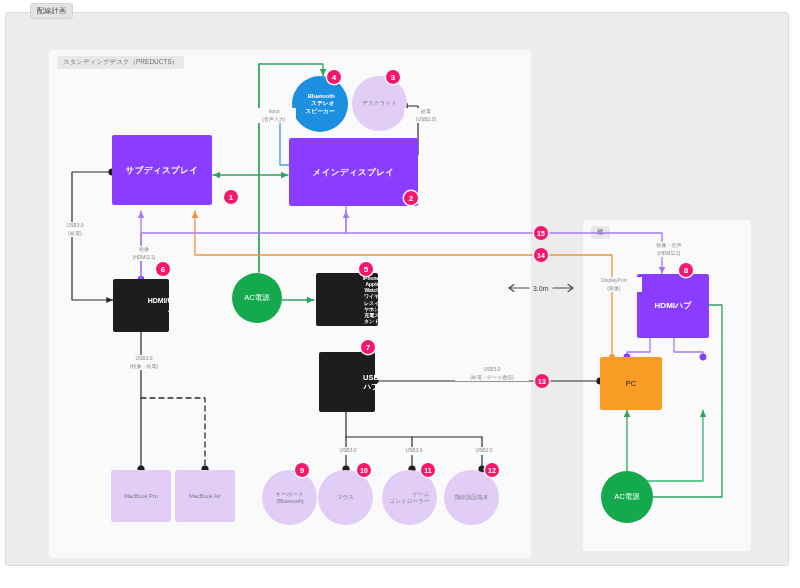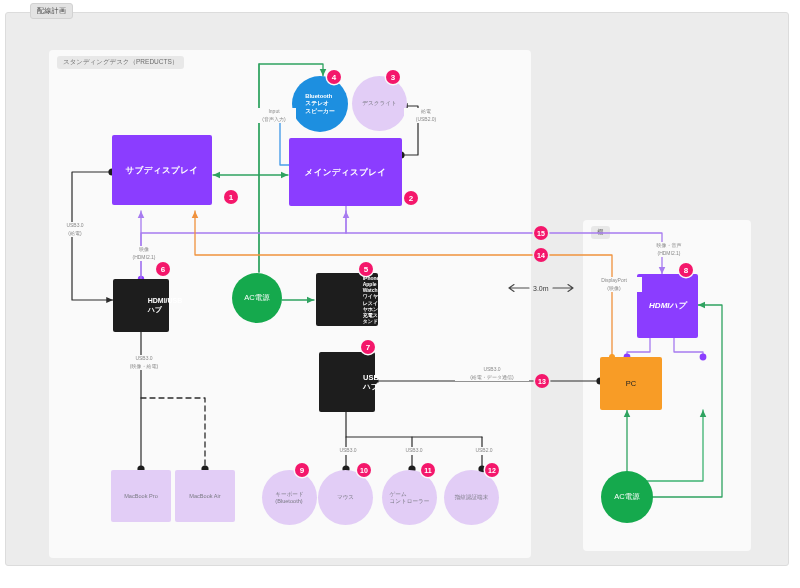--- a/index.html
+++ b/index.html
@@ -26,21 +26,21 @@
     font-size:6.5px;color:#6d6d6d;padding:2px 6px;white-space:nowrap;
   }
   #grp-desk{left:43px;top:37px;width:482px;height:508px;}
   #grp-shelf{left:577px;top:207px;width:168px;height:331px;}
 
   
   #wires{position:absolute;left:0;top:0;width:800px;height:588px;pointer-events:none;}
 
   
   .node{position:absolute;display:flex;align-items:center;justify-content:center;
-        text-align:left;line-height:1.25;box-sizing:border-box;}
+        text-align:right;line-height:1.25;box-sizing:border-box;}
   .rect{border-radius:2px;}
   .circle{border-radius:50%;}
 
   .n-display{background:#8b3dff;color:#fff;font-size:8.5px;font-weight:700;letter-spacing:.4px;}
   .n-black{background:#1d1d1d;color:#fff;font-size:7px;font-weight:700;padding-left:48px;}
   .n-lilac{background:#e2cdf6;color:#7b7b85;font-size:5.6px;}
   .n-orange{background:#f89c26;color:#222;font-size:7.5px;}
   .n-purple{background:#8b3dff;color:#fff;font-size:8px;font-weight:700;}
   .n-green{background:#15a94d;color:#fff;font-size:7.5px;font-weight:400;}
   .n-blue{background:#1d8fe0;color:#fff;font-size:5.8px;font-weight:700;}
@@ -166,21 +166,21 @@
       <path d="M612,355 L612,358" stroke="#f0923d" stroke-width="1.3"></path>
       <circle cx="612" cy="357" r="3" fill="#f89c26"></circle>
     </g>
   </svg>
 
   <div class="node rect n-display" style="left:112px;top:135px;width:100px;height:70px;">
     <span>サブディスプレイ</span>
   </div>
   <div class="badge" style="left:224px;top:190px;">1</div>
 
-  <div class="node rect n-display" style="left:289px;top:138px;width:113px;height:68px;">
+  <div class="node rect n-display" style="left:289px;top:138px;width:129px;height:68px;">
     <span>メインディスプレイ</span>
   </div>
   <div class="badge" style="left:404px;top:191px;">2</div>
 
   <div class="node circle n-lilac" style="left:352px;top:76px;width:55px;height:55px;">
     <span>デスクライト</span>
   </div>
   <div class="badge" style="left:386px;top:70px;">3</div>
 
   <div class="node circle n-blue" style="left:292px;top:76px;width:56px;height:56px;">
@@ -196,21 +196,21 @@
   <div class="node rect n-black" style="left:113px;top:279px;width:56px;height:53px;">
     <span class="multiline">HDMI/USB<br>ハブ</span>
   </div>
   <div class="badge" style="left:156px;top:262px;">6</div>
 
   <div class="node rect n-black" style="left:319px;top:352px;width:56px;height:60px;font-size:7.5px;">
     <span>USBハブ</span>
   </div>
   <div class="badge" style="left:361px;top:340px;">7</div>
 
-  <div class="node rect n-purple" style="left:637px;top:274px;width:61px;height:64px;font-style:italic;">
+  <div class="node rect n-purple" style="left:637px;top:274px;width:72px;height:64px;">
     <span>HDMIハブ</span>
   </div>
   <div class="badge" style="left:679px;top:263px;">8</div>
 
   <div class="node circle n-lilac" style="left:262px;top:470px;width:55px;height:55px;">
     <span class="multiline">キーボード<br>(Bluetooth)</span>
   </div>
   <div class="badge" style="left:295px;top:463px;">9</div>
 
   <div class="node circle n-lilac" style="left:318px;top:470px;width:55px;height:55px;">

